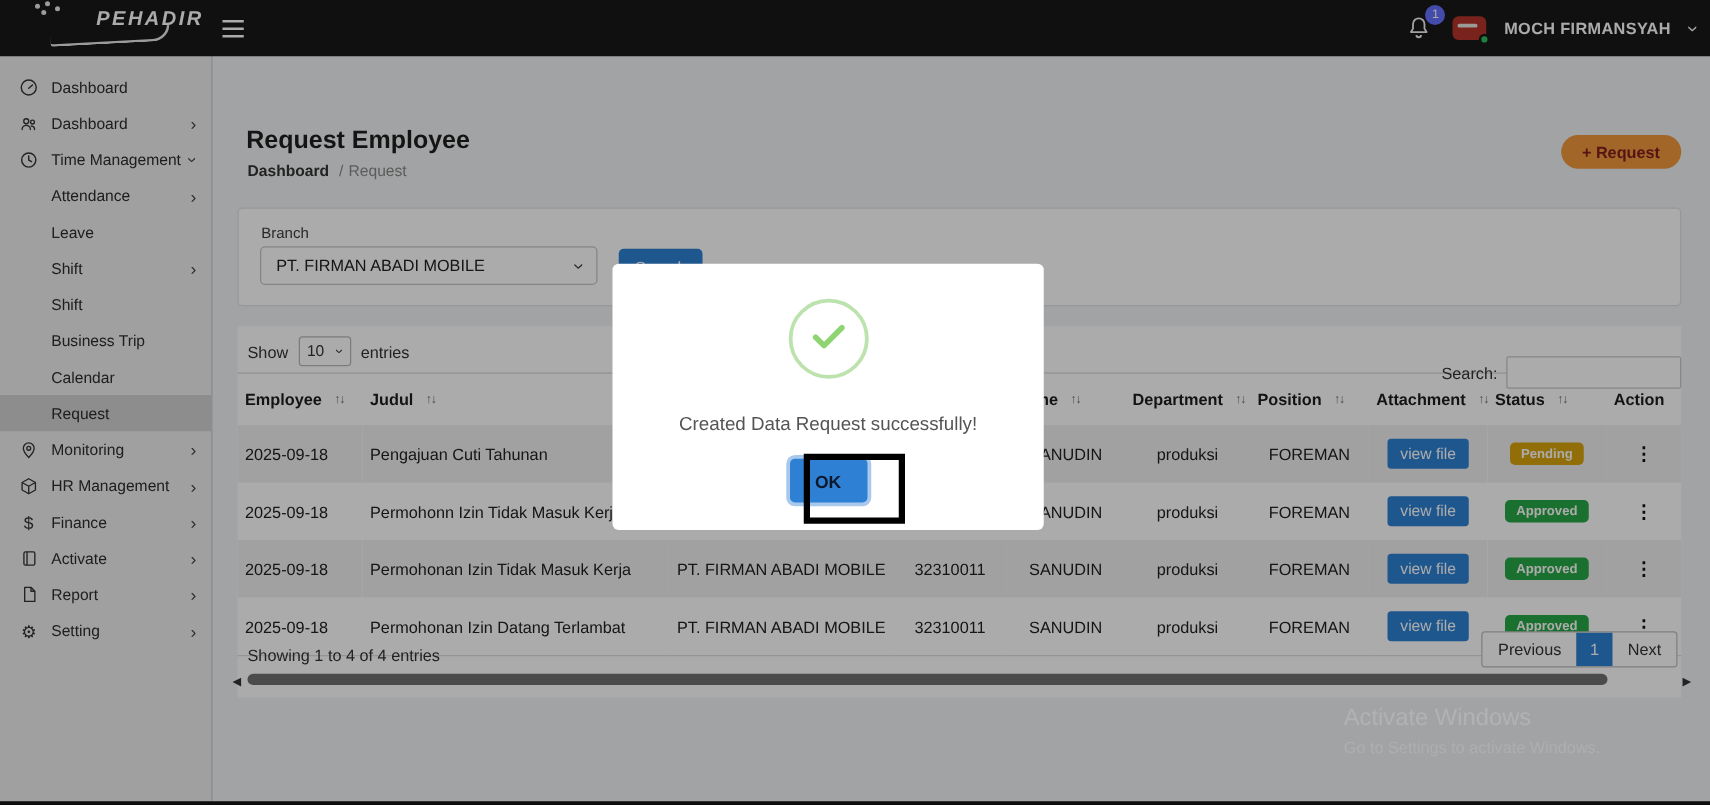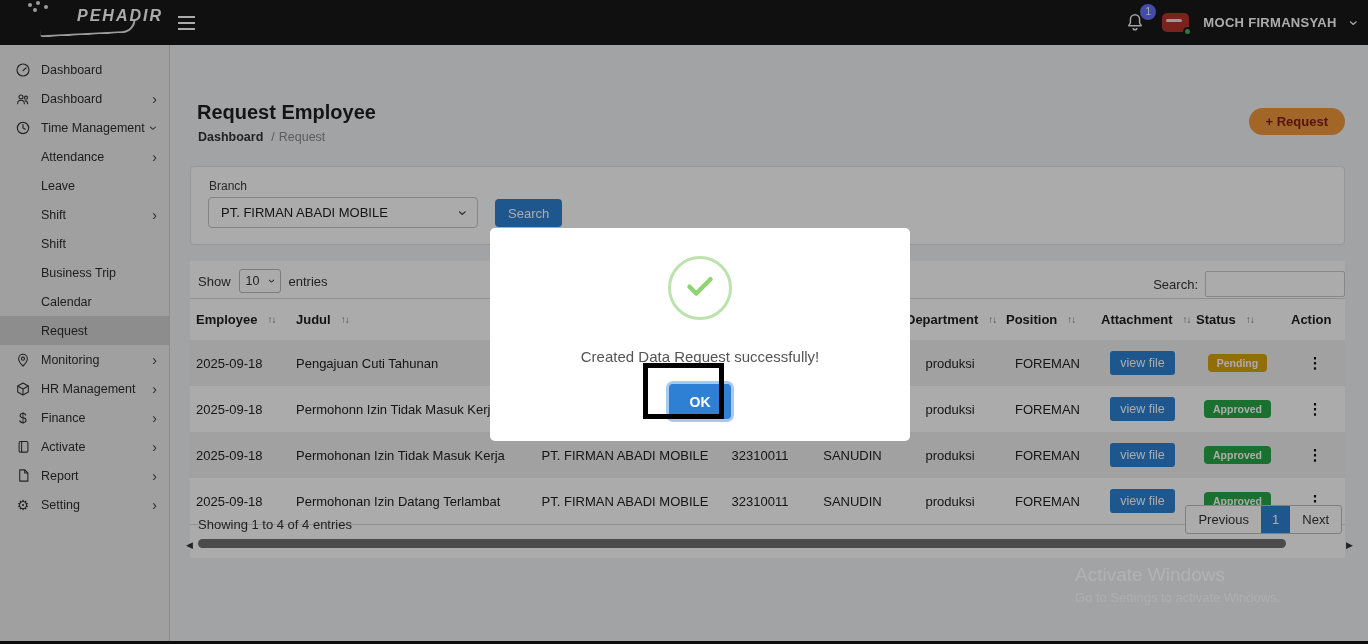--- a/index.html
+++ b/index.html
@@ -62,21 +62,21 @@
   .branch-select .chev { margin-left:auto; color:#444; transform:rotate(90deg); }
   .search-btn { position:absolute; left:304px; top:32px; height:28px; padding:0 13px; background:#2e80d4;
                 color:#fff; font-size:13px; border:none; border-radius:4px; cursor:pointer; }
 
   .tbl-wrap { position:absolute; left:19px; right:23px; top:183px; height:297px; background:#fff; }
   .controls { position:relative; height:38px; border-bottom:1px solid #d8d8d8; font-size:13px; color:#333; }
   .show-group { position:absolute; left:8px; top:8px; display:flex; align-items:center; gap:8px; }
   .len-select { width:42px; height:24px; border:1px solid #b9b9b9; border-radius:3px; display:flex;
                 align-items:center; justify-content:space-between; padding:0 6px; font-size:12.5px; cursor:pointer; }
   .len-select .chev { transform:rotate(90deg); font-size:12px; }
-  .search-group { position:absolute; right:0; top:10px; display:flex; align-items:center; gap:7px; }
+  .search-group { position:absolute; right:0; top:24px; display:flex; align-items:center; gap:7px; }
   .tbl-search { width:140px; height:26px; border:1px solid #c9c9c9; border-radius:2px; font-size:13px; padding:0 6px; background:#fff; }
 
   table.dt { width:100%; border-collapse:collapse; table-layout:fixed; font-size:13px; color:#222; }
   table.dt th { font-weight:bold; text-align:left; padding:13px 6px; color:#1d1d1d; }
   table.dt th .th-in { display:flex; align-items:center; }
   .sort { margin-left:10px; font-size:10px; color:#777; letter-spacing:-1px; }
   table.dt td { padding:11px 6px; white-space:nowrap; overflow:hidden; }
   tbody tr:nth-child(odd) { background:#f1f1f1; }
   tbody tr:last-child { border-bottom:1px solid #ddd; }
   td.c, th.c .th-in { justify-content:center; }
@@ -96,27 +96,27 @@
   .hscroll { position:absolute; left:0; right:0; top:277px; height:14px; }
   .hs-arrow { position:absolute; top:2px; font-size:9px; color:#333; }
   .hs-left { left:-4px; } .hs-right { right:-8px; }
   .hs-thumb { position:absolute; left:8px; top:1px; width:1088px; height:9px; border-radius:5px; background:#707070; cursor:grab; }
 
   
   .backdrop { position:absolute; inset:0; background:rgba(0,0,0,0.33); z-index:50; }
   .watermark { position:absolute; left:1075px; top:564px; z-index:55; pointer-events:none; }
   .wm1 { font-size:19px; color:rgba(255,255,255,0.17); }
   .wm2 { font-size:13px; color:rgba(255,255,255,0.13); margin-top:4px; }
-  .modal { position:absolute; left:490px; top:228px; width:420px; height:213px; background:#fff;
+  .modal { position:absolute; left:490px; top:211px; width:345px; height:213px; background:#fff;
            border-radius:5px; z-index:60; }
   .ring { position:absolute; left:50%; top:28px; transform:translateX(-50%); width:64px; height:64px;
           border:3px solid #bce3ae; border-radius:50%; display:flex; align-items:center; justify-content:center; }
   .modal-msg { position:absolute; left:0; right:0; top:120px; text-align:center; font-size:15px; color:#545454; }
   .ok-btn { position:absolute; left:50%; top:156px; transform:translateX(-50%); width:62px; height:35px;
-            background:#2e80d4; color:#ffffff; font-size:14px; font-weight:bold; border:none; border-radius:4px;
+            background:#2e80d4; color:#0f172a; font-size:14px; font-weight:bold; border:none; border-radius:4px;
             box-shadow:0 0 0 3px #a9c9ec; cursor:pointer; }
   .annot { position:absolute; left:643px; top:363px; width:81px; height:56px; border:5px solid #000; z-index:70; }
   .bottom-strip { position:absolute; left:0; right:0; bottom:0; height:3px; background:#141414; z-index:40; }
 </style>
 </head>
 <body>
 
 <div class="stage">
 
   <div class="hdr">

